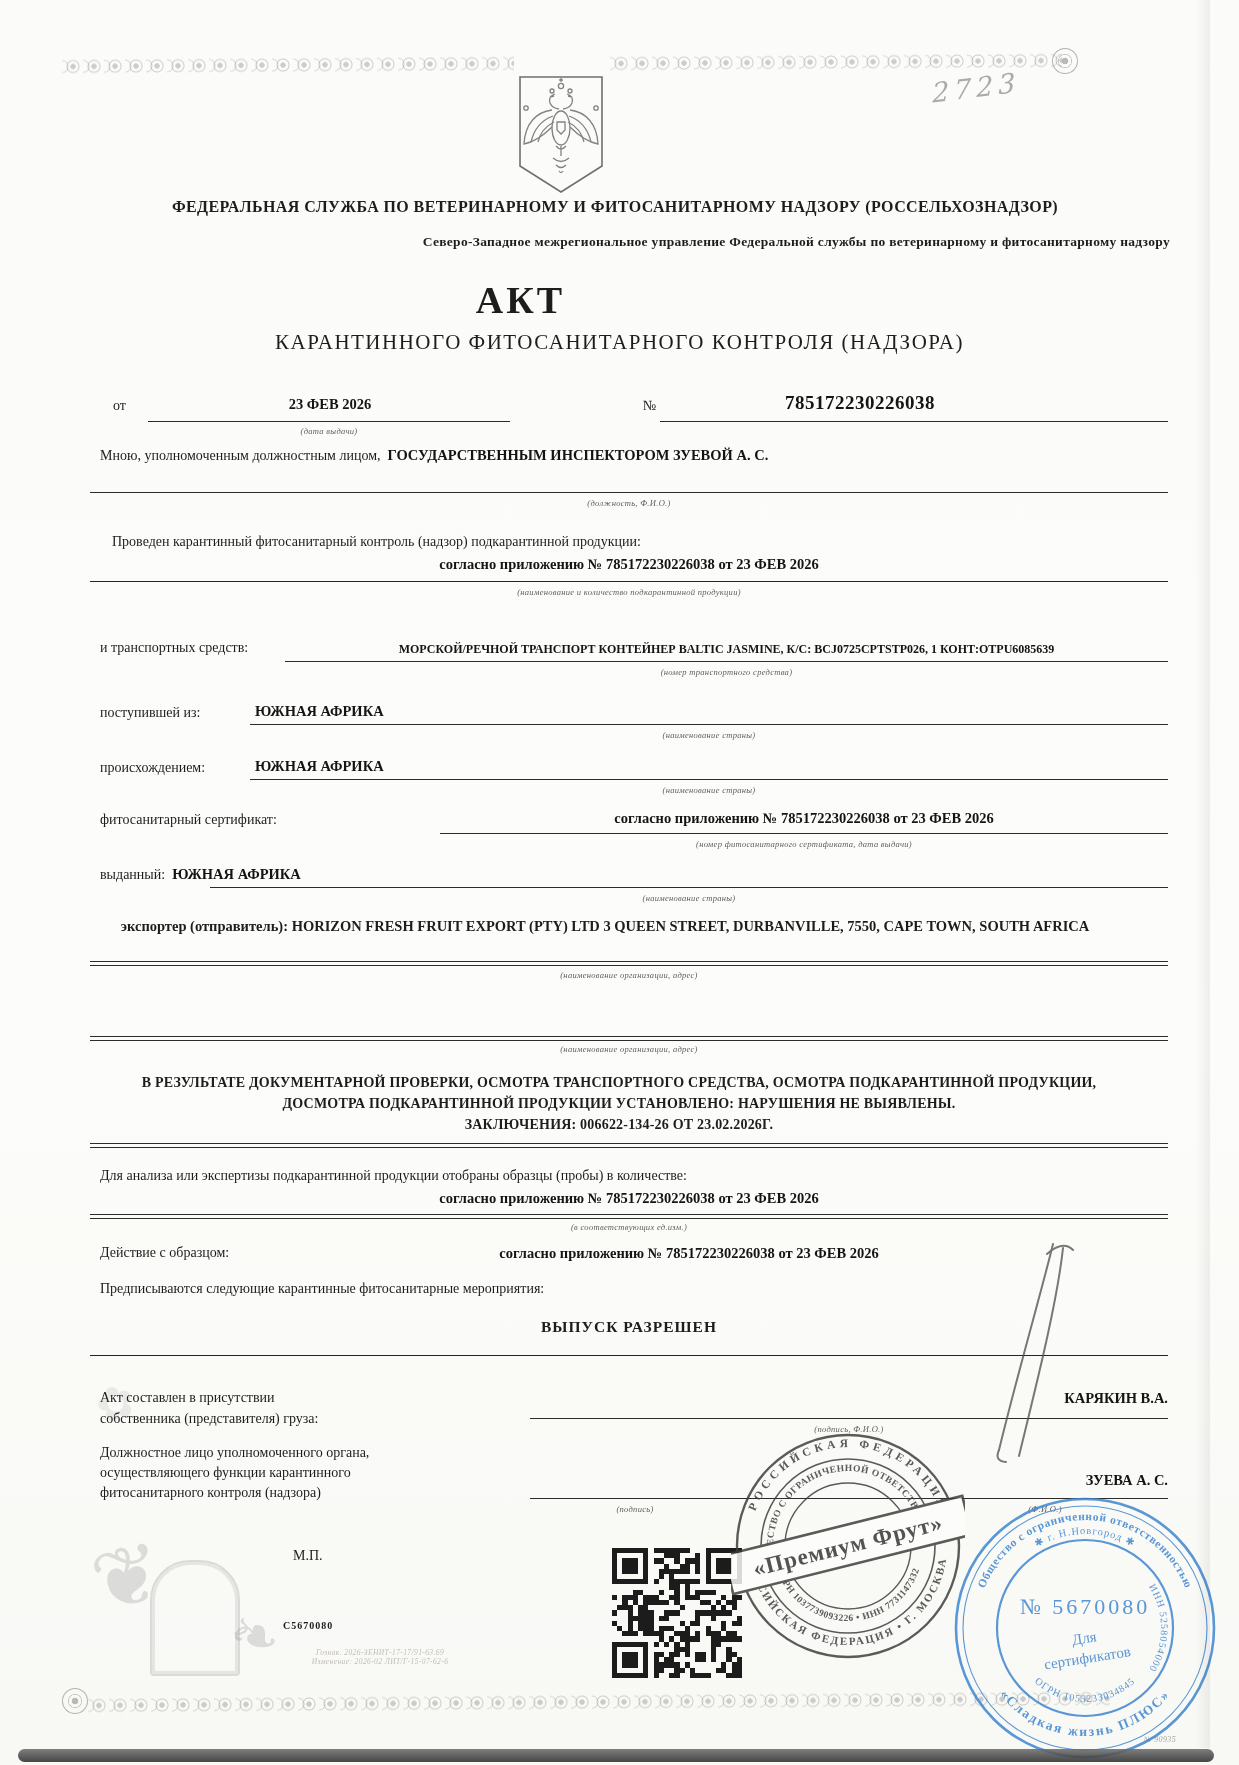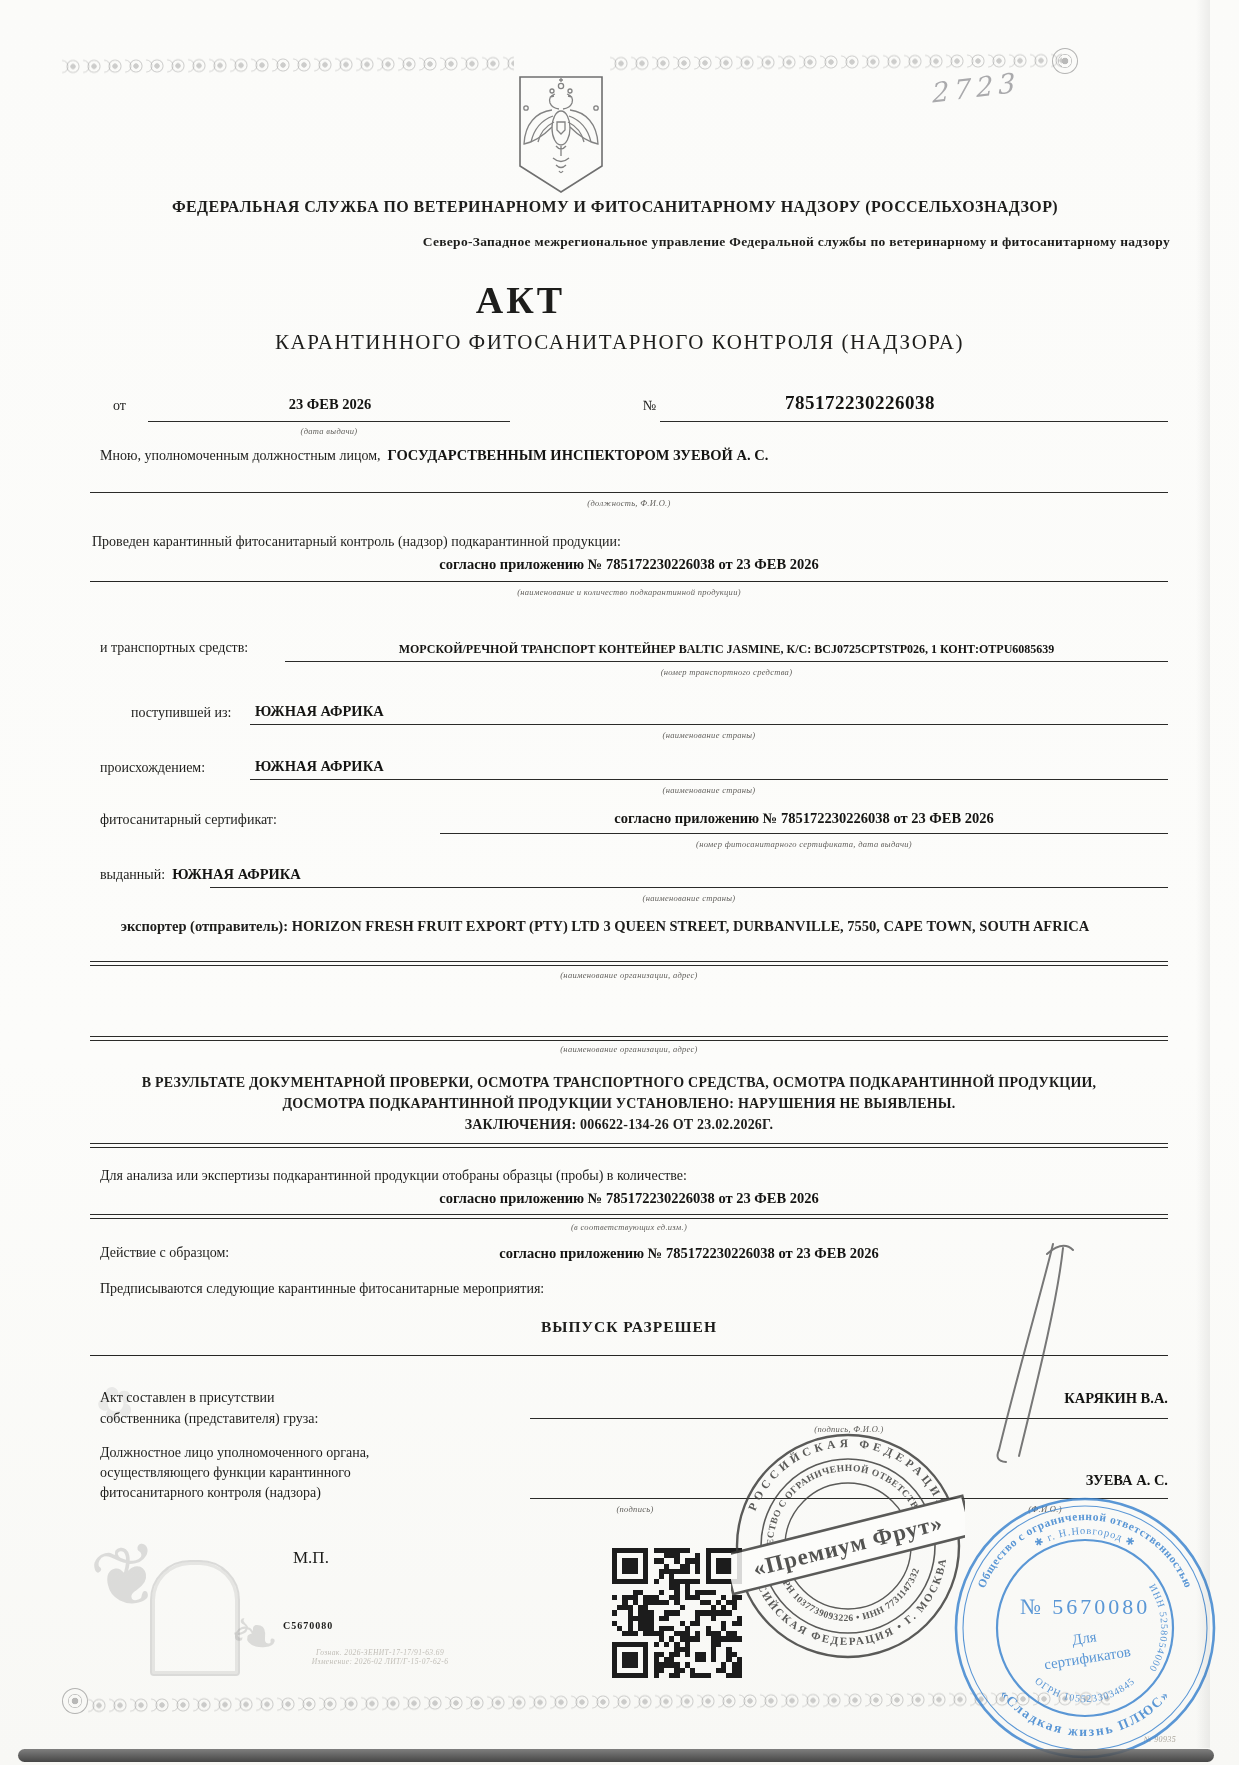--- a/index.html
+++ b/index.html
@@ -90,31 +90,31 @@
   <div class="abs ctr val" style="left:700px;top:392px;width:320px;font-size:19px;letter-spacing:.5px;">785172230226038</div>
   <div class="rule" style="left:660px;top:421px;width:508px;"></div>
 
   <div class="lbl" style="left:100px;top:447px;width:1070px;">
     <span>Мною, уполномоченным должностным лицом,</span>&nbsp;
     <span class="val">ГОСУДАРСТВЕННЫМ ИНСПЕКТОРОМ ЗУЕВОЙ А. С.</span>
   </div>
   <div class="rule" style="left:90px;top:492px;width:1078px;"></div>
   <div class="cap" style="left:90px;top:498px;width:1078px;">(должность, Ф.И.О.)</div>
 
-  <div class="lbl" style="left:92px;top:534px;width:1070px;">Проведен карантинный фитосанитарный контроль (надзор) подкарантинной продукции:</div>
+  <div class="lbl" style="left:112px;top:534px;width:1070px;">Проведен карантинный фитосанитарный контроль (надзор) подкарантинной продукции:</div>
   <div class="abs ctr val" style="left:90px;top:556px;width:1078px;">согласно приложению № 785172230226038 от 23 ФЕВ 2026</div>
   <div class="rule-th" style="left:90px;top:581px;width:1078px;"></div>
   <div class="cap" style="left:90px;top:587px;width:1078px;">(наименование и количество подкарантинной продукции)</div>
 
   <div class="lbl" style="left:100px;top:640px;">и транспортных средств:</div>
   <div class="abs ctr val" style="left:285px;top:642px;width:883px;font-size:12px;">МОРСКОЙ/РЕЧНОЙ ТРАНСПОРТ КОНТЕЙНЕР BALTIC JASMINE, К/С: BCJ0725CPTSTP026, 1 КОНТ:OTPU6085639</div>
   <div class="rule" style="left:285px;top:661px;width:883px;"></div>
   <div class="cap" style="left:285px;top:667px;width:883px;">(номер транспортного средства)</div>
 
-  <div class="lbl" style="left:100px;top:705px;margin-left:31px;">поступившей из:</div>
+  <div class="lbl" style="left:100px;top:705px;">поступившей из:</div>
   <div class="abs val" style="left:255px;top:703px;">ЮЖНАЯ АФРИКА</div>
   <div class="rule" style="left:250px;top:724px;width:918px;"></div>
   <div class="cap" style="left:250px;top:730px;width:918px;">(наименование страны)</div>
 
   <div class="lbl" style="left:100px;top:760px;">происхождением:</div>
   <div class="abs val" style="left:255px;top:758px;">ЮЖНАЯ АФРИКА</div>
   <div class="rule" style="left:250px;top:779px;width:918px;"></div>
   <div class="cap" style="left:250px;top:785px;width:918px;">(наименование страны)</div>
 
   <div class="lbl" style="left:100px;top:812px;">фитосанитарный сертификат:</div>
@@ -168,21 +168,21 @@
   <div class="lbl" style="left:100px;top:1443px;line-height:20px;">
     <span style="display:block;">Должностное лицо уполномоченного органа,</span>
     <span style="display:block;">осуществляющего функции карантинного</span>
     <span style="display:block;">фитосанитарного контроля (надзора)</span>
   </div>
   <div class="abs rt val" style="left:868px;top:1472px;width:300px;">ЗУЕВА А. С.</div>
   <div class="rule" style="left:530px;top:1498px;width:638px;"></div>
   <div class="cap" style="left:545px;top:1504px;width:180px;">(подпись)</div>
   <div class="cap" style="left:955px;top:1504px;width:180px;">(Ф.И.О.)</div>
 
-  <div class="lbl" style="left:293px;top:1548px;font-size:17px;">М.П.</div>
+  <div class="lbl" style="left:293px;top:1548px;font-size:14px;">М.П.</div>
 
   <div class="abs" style="left:612px;top:1548px;">
     <svg id="qr-svg" width="130" height="130" viewBox="0 0 100 100" shape-rendering="crispEdges" fill="#1c1c1c">
       <g id="qr-cells">
           <rect x="32" y="0" width="4" height="4"></rect>
           <rect x="36" y="0" width="4" height="4"></rect>
           <rect x="40" y="0" width="4" height="4"></rect>
           <rect x="44" y="0" width="4" height="4"></rect>
           <rect x="48" y="0" width="4" height="4"></rect>
           <rect x="52" y="0" width="4" height="4"></rect>

